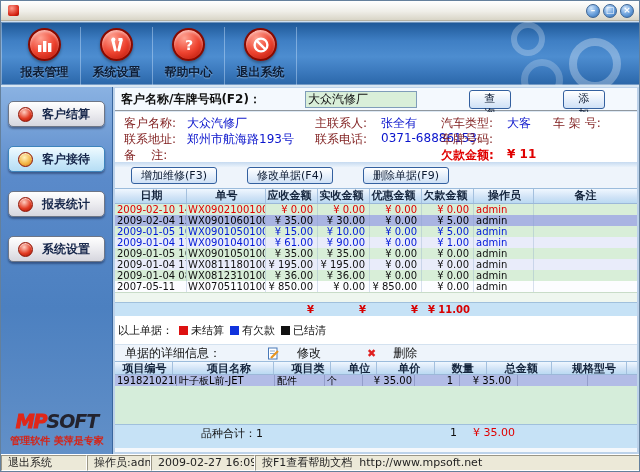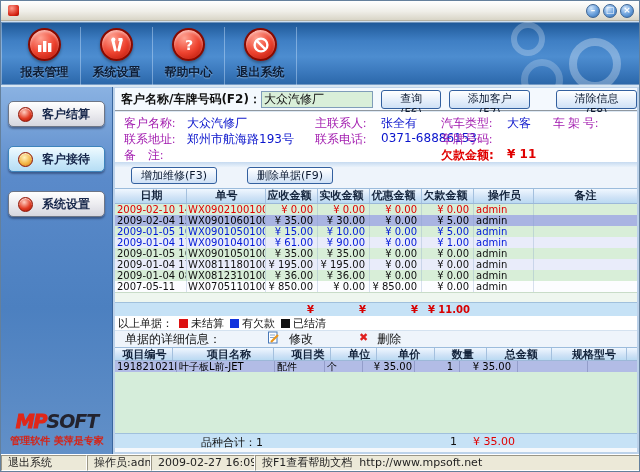--- a/index.html
+++ b/index.html
@@ -54,32 +54,32 @@
   .logo-line { font-style:italic; letter-spacing:-1px; }
   .logo-mp { font-size:19px; font-weight:900; color:#e02718; -webkit-text-stroke:1px #e02718; }
   .logo-soft { font-size:19px; font-weight:900; color:#23232e; }
   .logo-slogan { margin-top:2px; font-size:10px; font-weight:bold; color:#d42418; }
 
   
   .main { position:absolute; top:86px; left:112px; right:0; bottom:17px; background:#ffffff;
           border:2px solid #bcd2ea; border-top:1px solid #bcd2ea; display:flex; flex-direction:column; }
 
   .search-row { height:24px; flex:none; background:#f4f9fe; border-bottom:2px groove #dce8f4;
-                display:flex; align-items:center; padding-left:6px; }
+                display:flex; align-items:center; padding-left:6px;gap:44px; }
   .search-label { font-size:12px; color:#111; font-weight:bold; white-space:pre; }
   .search-input { width:112px; height:17px; background:#d9efd9; border:1px solid #7f9db9;
                   font-size:12px; padding:0 2px; color:#111; }
   .xp-btn { height:19px; padding:0 9px; margin-left:8px; font-size:11px; color:#0a1830; cursor:pointer;
             background:linear-gradient(#ffffff,#eaf2fc 45%,#cfe1f6); border:1px solid #33609f; border-radius:3px;
             box-shadow:inset 0 1px 0 #fff; font-family:inherit; }
   .btn-clear { margin-left:26px; }
 
   .info-area { height:50px; flex:none; position:relative; font-size:12px; background:#fff; }
   .info-area span { position:absolute; white-space:pre; }
-  .lab { color:#a21caf;font-family:Liberation Serif, serif; }
+  .lab { color:#7f1d1d; }
   .val { color:#0a14cc; }
   .debt-red { color:#e00000; font-weight:bold; }
   .r1 { top:3px; } .r2 { top:19px; } .r3 { top:35px; }
   .cx1l { left:9px; } .cx1v { left:72px; }
   .cx2l { left:200px; } .cx2v { left:266px; }
   .cx3l { left:326px; } .cx3v { left:392px; }
   .cx4l { left:438px; }
 
   .sep-strip { height:5px; flex:none; background:linear-gradient(#c6daf0,#e9f2fb); }
 
@@ -97,44 +97,44 @@
   .c0 { width:72px; padding-left:2px; } .c1 { width:79px; padding-left:1px; }
   .c2,.c3,.c4,.c5 { width:52px; text-align:right; padding-right:4px; }
   .c6 { width:60px; padding-left:2px; } .c7 { flex:1; border-right:none !important; }
   .bg-g { background:#d8eed8; } .bg-l { background:#e9ecfa; } .bg-w { background:#fcfdff; } .bg-sel { background:#a9b4e2; }
   .st-red { color:#e00000; } .st-blue { color:#0018d8; } .st-k { color:#101010; } .st-sel { color:#000; }
   .tbl-fill { height:10px; background:#eef6ef; border-top:1px solid #c8dcc8; }
   .totals { display:flex; height:14px; background:#c6e2f6; border-top:1px solid #a0c0dc;
             font-size:10px; font-weight:bold; color:#d80000; }
   .totals .c { line-height:14px; border-right:none; }
 
-  .legend-row { height:14px; flex:none; background:#fff; display:flex; align-items:center; padding-left:3px;
+  .legend-row { height:28px; flex:none; background:#fff; display:flex; align-items:center; padding-left:3px;
                 font-size:11px; color:#111; }
   .sq { display:inline-block; width:9px; height:9px; margin:0 3px 0 6px; }
   .sq-red { background:#dd1111; } .sq-blue { background:#1133dd; } .sq-black { background:#111111; }
 
   .detail-bar { height:17px; flex:none; background:#eef4fb; border-top:1px solid #d4e2f0;
                 display:flex; align-items:center; font-size:12px; color:#111; padding-left:10px; }
-  .mini-btn { display:flex; align-items:flex-start; gap:9px; margin-left:46px; cursor:pointer; font-size:12px; color:#111; }
+  .mini-btn { display:flex; align-items:center; gap:17px; margin-left:46px; cursor:pointer; font-size:12px; color:#111; }
   .x-icon { color:#e02020; font-weight:bold; font-size:11px; }
 
   .dhead { display:flex; height:14px; background:linear-gradient(#f0f7ff,#cfe2f6 60%,#badaf2);
            border-top:1px solid #9cbcdc; border-bottom:1px solid #9cb8d8;gap:10px; }
   .dhead .c { font-size:11px; font-weight:bold; color:#14243c; text-align:center; line-height:13px;
               border-right:1px solid #a4c0de; overflow:hidden; }
   .drow { display:flex; height:11px; background:#b2bce6; color:#000; }
   .drow .c { font-size:10px; line-height:11px; border-right:1px solid rgba(90,100,150,.35); overflow:hidden; white-space:nowrap; }
   .d0 { width:62px; padding-left:2px; } .d1 { width:98px; padding-left:2px; } .d2 { width:50px; padding-left:2px; }
   .d3 { width:38px; padding-left:2px; } .d4 { width:52px; text-align:right; padding-right:2px; }
   .d5 { width:45px; text-align:right; padding-right:6px; } .d6 { width:58px; text-align:right; padding-right:6px; }
   .d7 { width:70px; } .d8 { flex:1; border-right:none !important; }
 
   .green-fill { flex:1; background:#d5edda; }
 
-  .summary-row { height:15px; flex:none; background:#c6e2f6; border-top:1px solid #a0c0dc; position:relative;
+  .summary-row { height:24px; flex:none; background:#c6e2f6; border-top:1px solid #a0c0dc; position:relative;
                  font-size:11px; color:#111; }
   .summary-row span { position:absolute; top:1px; }
   .sum-label { left:86px; }
   .sum-qty { left:300px; width:42px; text-align:right; }
   .sum-amt { left:348px; width:52px; text-align:right; color:#e00000; }
   .white-gap { height:4px; flex:none; background:#f4f8fc; }
 
   
   .statusbar { position:absolute; bottom:0; left:0; width:640px; height:17px; background:#ece9d8;
                border-top:1px solid #ffffff; display:flex; font-size:11px; color:#222; }
@@ -206,20 +206,24 @@
     <div class="side-btn">
       <div class="side-icon"></div>
       <div class="side-label">客户结算</div>
     </div>
     <div class="side-btn active">
       <div class="side-icon"></div>
       <div class="side-label">客户接待</div>
     </div>
     <div class="side-btn">
       <div class="side-icon"></div>
+      <div class="side-label">报表统计</div>
+    </div>
+    <div class="side-btn">
+      <div class="side-icon"></div>
       <div class="side-label">系统设置</div>
     </div>
     <div class="logo-area">
       <div class="logo-line"><span class="logo-mp">MP</span><span class="logo-soft">SOFT</span></div>
       <div class="logo-slogan">管理软件 美萍是专家</div>
     </div>
   </div>
 
   <div class="main">
 
@@ -248,20 +252,21 @@
 
       <span class="lab r3 cx1l">备    注:</span>
       <span class="debt-red r3 cx3l">欠款金额:</span>
       <span class="debt-red r3 cx3v">¥ 11</span>
     </div>
 
     <div class="sep-strip"></div>
 
     <div class="actions-row">
       <button class="xp-btn">增加维修(F3)</button>
+      <button class="xp-btn">修改单据(F4)</button>
       <button class="xp-btn">删除单据(F9)</button>
     </div>
 
     <div class="tbl">
       <div class="thead">
         <span class="c c0">日期</span>
         <span class="c c1">单号</span>
         <span class="c c2">应收金额</span>
         <span class="c c3">实收金额</span>
         <span class="c c4">优惠金额</span>

